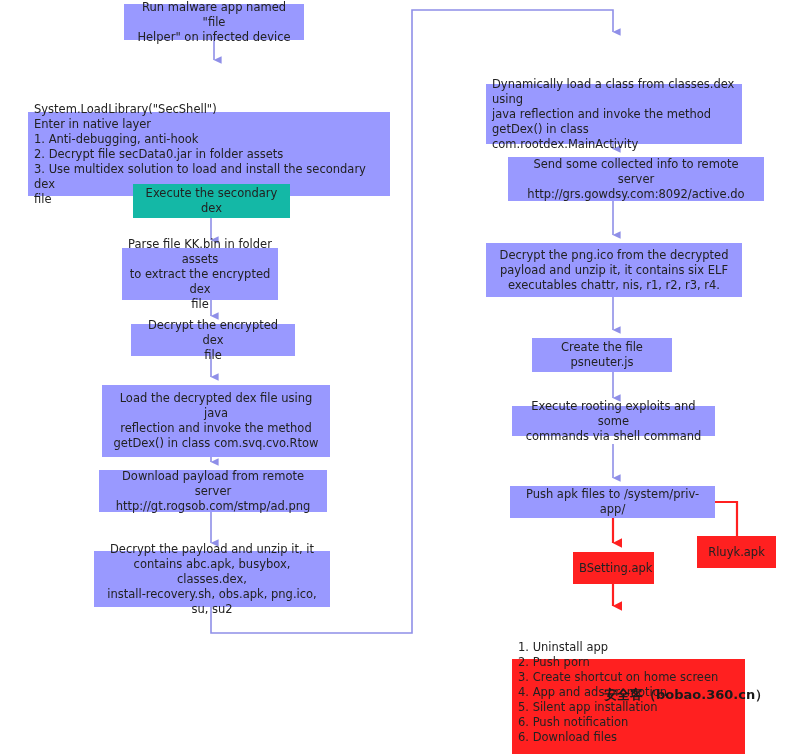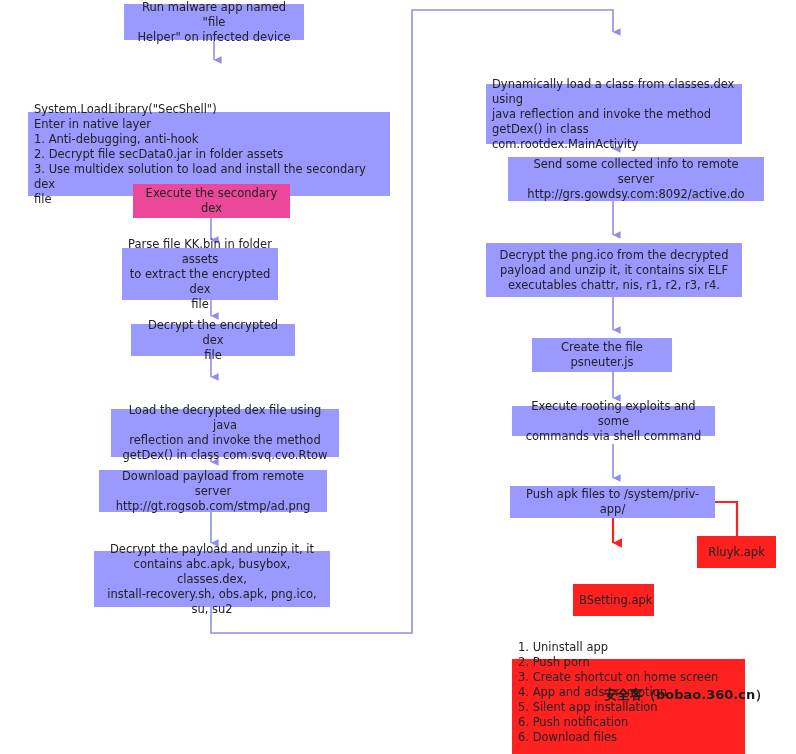--- a/index.html
+++ b/index.html
@@ -71,33 +71,33 @@
 Helper" on infected device</span>
     </div>
   <div class="node purple left-text" style="left: 28px; top: 68px; width: 362px; height: 84px; background: rgb(153, 153, 255);">
       <span class="txt">System.LoadLibrary("SecShell")
 Enter in native layer
 1. Anti-debugging, anti-hook
 2. Decrypt file secData0.jar in folder assets
 3. Use multidex solution to load and install the  secondary dex
 file</span>
     </div>
-  <div class="node purple" style="left: 133px; top: 184px; width: 157px; height: 34px; background: #ec4899;">
+  <div class="node purple" style="left: 133px; top: 184px; width: 157px; height: 34px; background: #14b8a6;">
       <span class="txt">Execute the secondary dex</span>
     </div>
   <div class="node purple" style="left: 122px; top: 248px; width: 156px; height: 52px; background: rgb(153, 153, 255);">
       <span class="txt">Parse file KK.bin in folder assets
 to extract the encrypted dex
 file</span>
     </div>
   <div class="node purple" style="left: 131px; top: 324px; width: 164px; height: 32px; background: rgb(153, 153, 255);">
       <span class="txt">Decrypt the encrypted dex
 file</span>
     </div>
-  <div class="node purple" style="left: 111px; top: 385px; width: 228px; height: 48px; background: rgb(153, 153, 255); margin-top: 24px;">
+  <div class="node purple" style="left: 102px; top: 385px; width: 228px; height: 72px; background: rgb(153, 153, 255);">
       <span class="txt">Load the decrypted dex file using java
 reflection and invoke the method
 getDex() in class com.svq.cvo.Rtow</span>
     </div>
   <div class="node purple" style="left: 99px; top: 470px; width: 228px; height: 42px; background: rgb(153, 153, 255);">
       <span class="txt">Download payload from remote server
 http://gt.rogsob.com/stmp/ad.png</span>
     </div>
   <div class="node purple" style="left: 94px; top: 551px; width: 236px; height: 56px; background: rgb(153, 153, 255);">
       <span class="txt">Decrypt the payload and unzip it, it
@@ -121,21 +121,21 @@
   <div class="node purple" style="left: 532px; top: 338px; width: 140px; height: 34px; background: rgb(153, 153, 255);">
       <span class="txt">Create the file psneuter.js</span>
     </div>
   <div class="node purple" style="left: 512px; top: 406px; width: 203px; height: 30px; background: rgb(153, 153, 255);">
       <span class="txt">Execute rooting exploits and some
 commands via shell command</span>
     </div>
   <div class="node purple" style="left: 510px; top: 486px; width: 205px; height: 32px; background: rgb(153, 153, 255);">
       <span class="txt">Push apk files to /system/priv-app/</span>
     </div>
-  <div class="node red" style="left: 573px; top: 552px; width: 81px; height: 32px; background: rgb(255, 32, 32); margin-top: 32px;">
+  <div class="node red" style="left: 573px; top: 552px; width: 81px; height: 32px; background: rgb(255, 32, 32);">
       <span class="txt">BSetting.apk</span>
     </div>
   <div class="node red" style="left: 697px; top: 536px; width: 79px; height: 32px; background: rgb(255, 32, 32);">
       <span class="txt">Rluyk.apk</span>
     </div>
   <div class="node red left-text" style="left: 512px; top: 615px; width: 233px; height: 96px; background: rgb(255, 32, 32);">
       <span class="txt">1. Uninstall app
 2. Push porn
 3. Create shortcut on home screen
 4. App and ads  promotion

